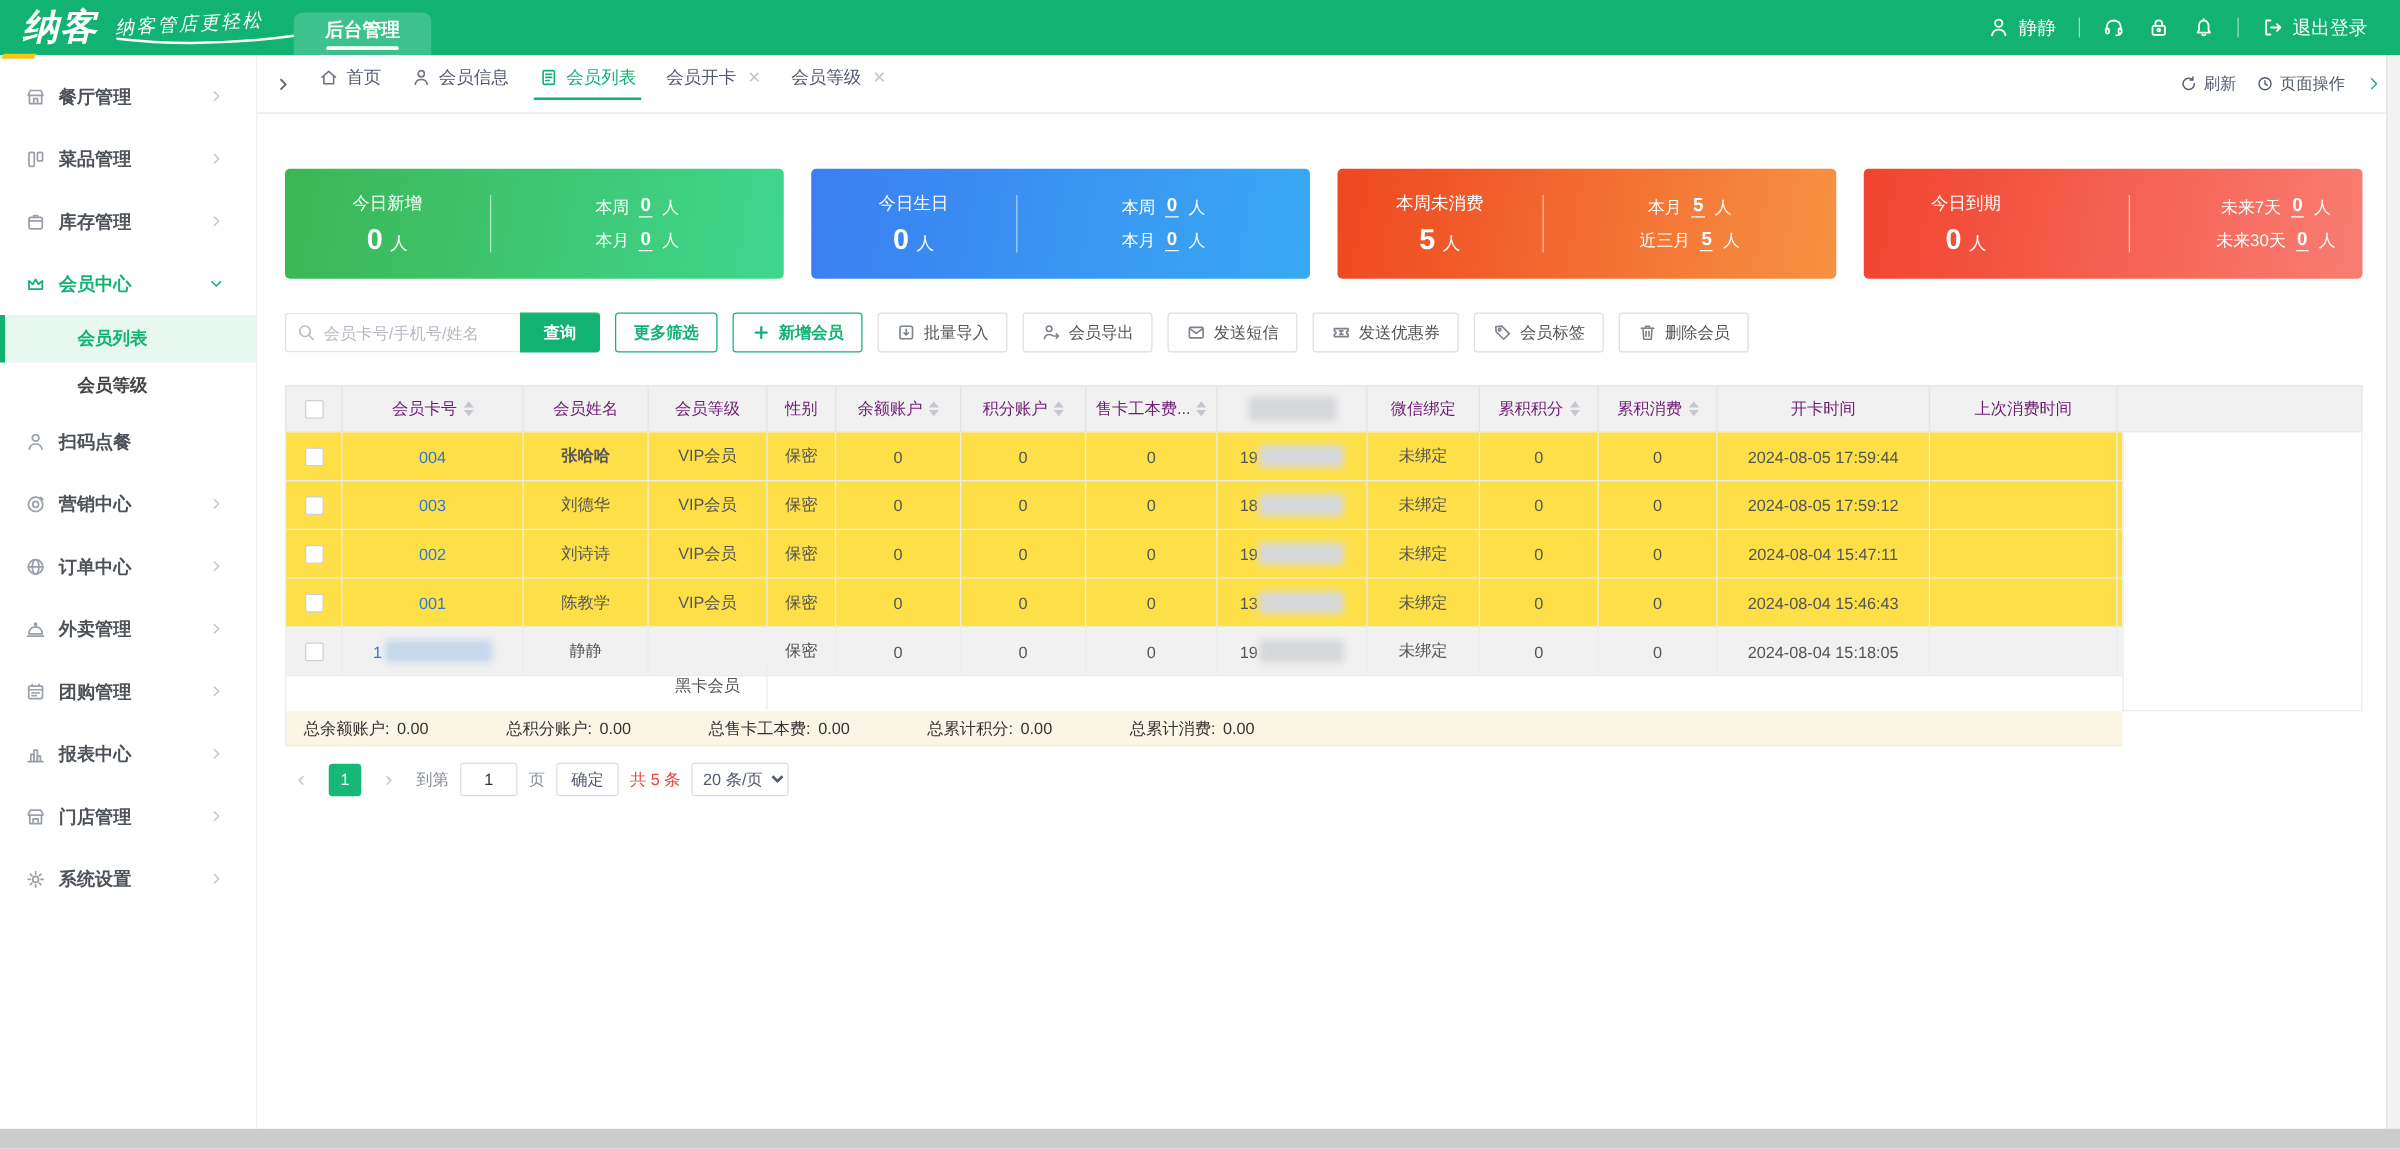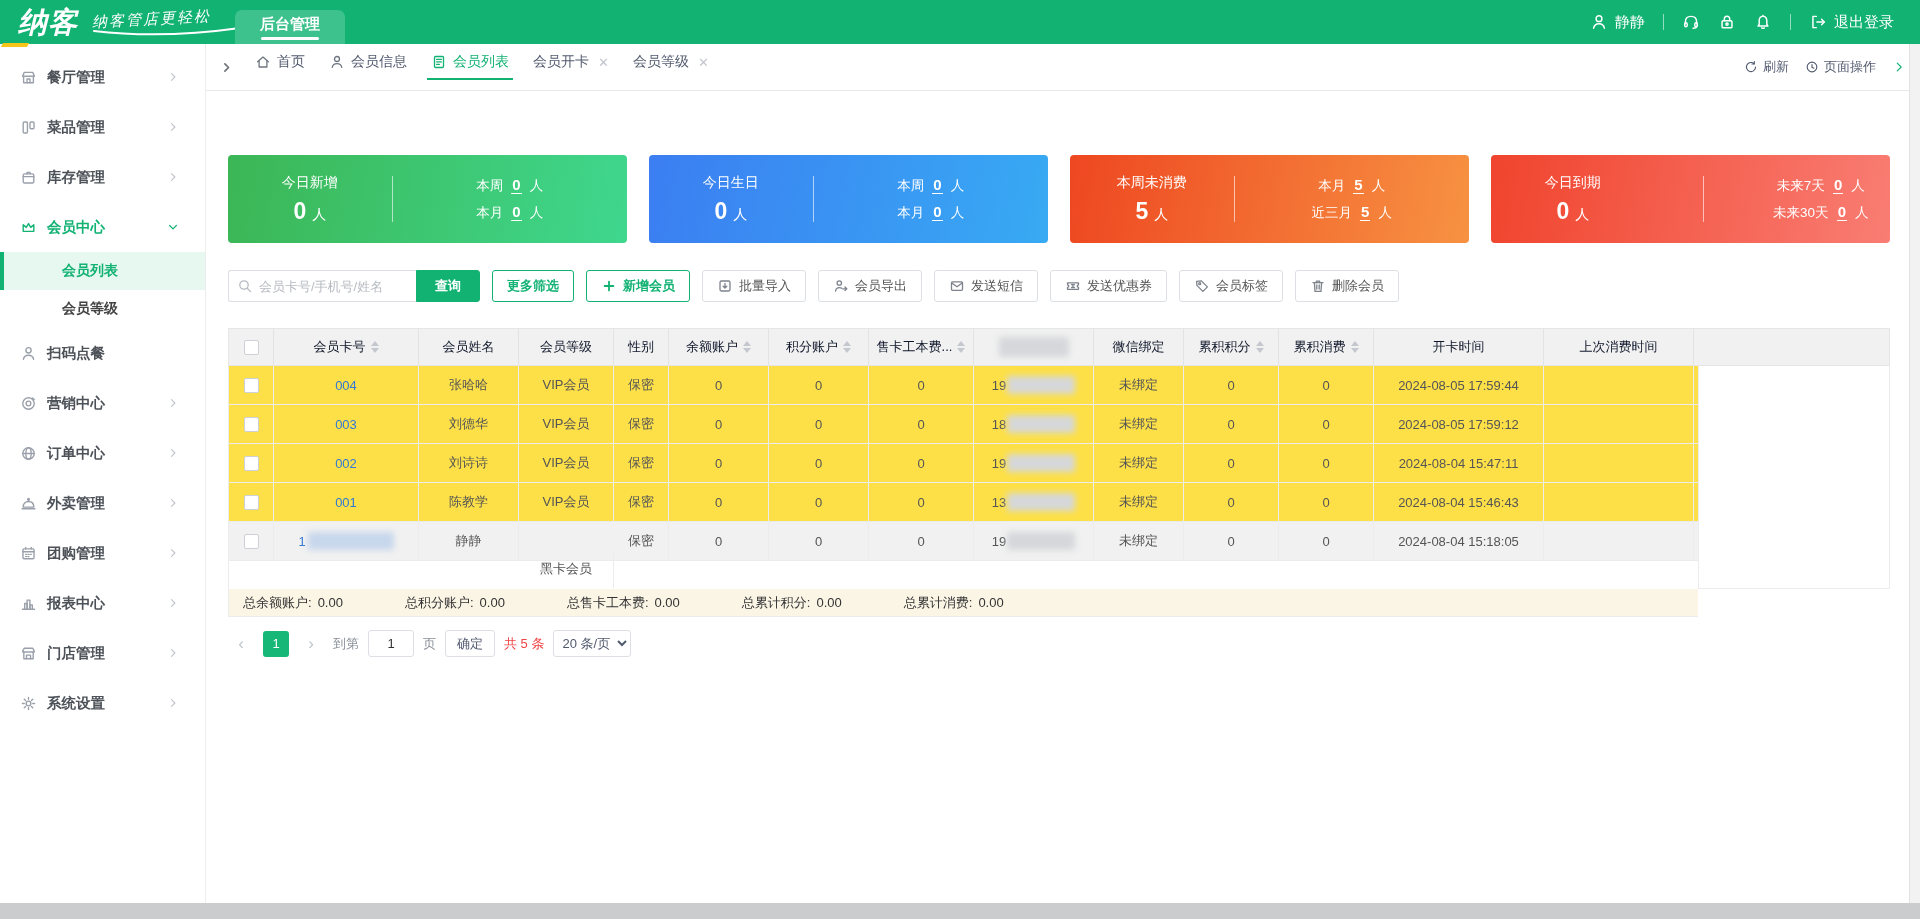--- a/index.html
+++ b/index.html
@@ -51,21 +51,21 @@
   .tab.active::after { content:""; position:absolute; left:8px; right:8px; bottom:0; height:2px; background:#12b273; }
   .tab .close { color:#c3c7cd; font-size:13px; margin-left:3px; cursor:pointer; }
   .tabbar-right { margin-left:auto; display:flex; align-items:center; gap:16px; font-size:13px; color:#515a6e; }
   .tabbar-right .act { display:flex; align-items:center; gap:5px; cursor:pointer; }
   .tabbar-right .icon svg { width:14px; height:14px; }
   .tabbar-right .more { color:#12b273; }
 
   .content { padding:0 30px 0 22px; }
 
   
-  .cards { margin-top:64px; display:flex; gap:22px;justify-content:space-between; }
+  .cards { margin-top:44px; display:flex; gap:22px;justify-content:space-between; }
   .card { flex:1; height:88px; border-radius:4px; display:flex; align-items:center; color:#fff; }
   .card .cleft { width:41%; text-align:center; }
   .card .ctitle { font-size:14px; margin-bottom:6px; }
   .card .cval { font-size:23px; font-weight:bold; }
   .card .cunit { font-size:14px; font-weight:normal; margin-left:6px; }
   .card .cdiv { width:1px; height:46px; background:rgba(255,255,255,.6); }
   .card .cright { flex:1; display:flex; flex-direction:column; gap:9px; align-items:center; }
   .card .crow { font-size:13.5px; display:flex; align-items:center; gap:8px; }
   .card .crow b { font-size:15px; border-bottom:1px solid #fff; padding:0 1px; line-height:1.1; }
 
@@ -77,21 +77,21 @@
   .search-box input::placeholder { color:#b6bac1; }
   .btn { height:32px; display:inline-flex; align-items:center; gap:6px; padding:0 14px; font-size:13px; border-radius:3px; cursor:pointer; background:#fff; border:1px solid #dcdfe4; color:#555; white-space:nowrap; }
   .btn .icon { color:#7d838c; }
   .btn.primary { background:#12b273; border-color:#12b273; color:#fff; border-radius:0 3px 3px 0; padding:0 18px; font-weight:bold; }
   .btn.green-outline { border-color:#12b273; color:#12b273; font-weight:bold; }
   .btn.green-outline .icon { color:#12b273; }
 
   
   .table-area { margin-top:26px; }
   .thead { display:flex; width:1662px; background:#f1f1f1; border:1px solid #e6e6e6; height:38px; }
-  .th { display:flex; align-items:center; justify-content:center; font-size:13px; color:#0f172a; border-right:1px solid #e3e3e3; height:100%; }
+  .th { display:flex; align-items:center; justify-content:center; font-size:13px; color:#701a75; border-right:1px solid #e3e3e3; height:100%; }
   .th:last-child { border-right:none; }
   .sort { display:inline-flex; flex-direction:column; margin-left:5px; gap:2px; }
   .sort i { display:block; width:0; height:0; border-left:4px solid transparent; border-right:4px solid transparent; }
   .sort .up { border-bottom:5px solid #c4c8ce; }
   .sort .dn { border-top:5px solid #c4c8ce; }
   .tbody-flex { display:flex; width:1662px; }
   .rows { width:1470px; border-left:1px solid #ececec; }
   .trow { display:flex; height:39px; border-bottom:1px solid #ececec; background:#fde047; }
   .trow.hl { background:#f1f1f1; }
   .td { display:flex; align-items:center; justify-content:center; font-size:13px; color:#555; border-right:1px solid #ececec; height:100%; overflow:hidden; }
@@ -674,21 +674,21 @@
           </div>
         <div class="tbody-flex">
           <div class="rows" id="rows-host">
               <div class="trow">
                 <div class="td" style="width: 45px;">
                   <span class="cbx"></span>
                 </div>
                 <div class="td" style="width: 145px;">
                   <a class="link">004</a>
                 </div>
-                <div class="td" style="width: 100px;">
+                <div class="td" style="width: 100px; font-weight: bold;">
                   <span>张哈哈</span>
                 </div>
                 <div class="td" style="width: 95px;">
                   <span>VIP会员</span>
                 </div>
                 <div class="td" style="width: 55px;">
                   <span>保密</span>
                 </div>
                 <div class="td" style="width: 100px;">
                   <span>0</span>

